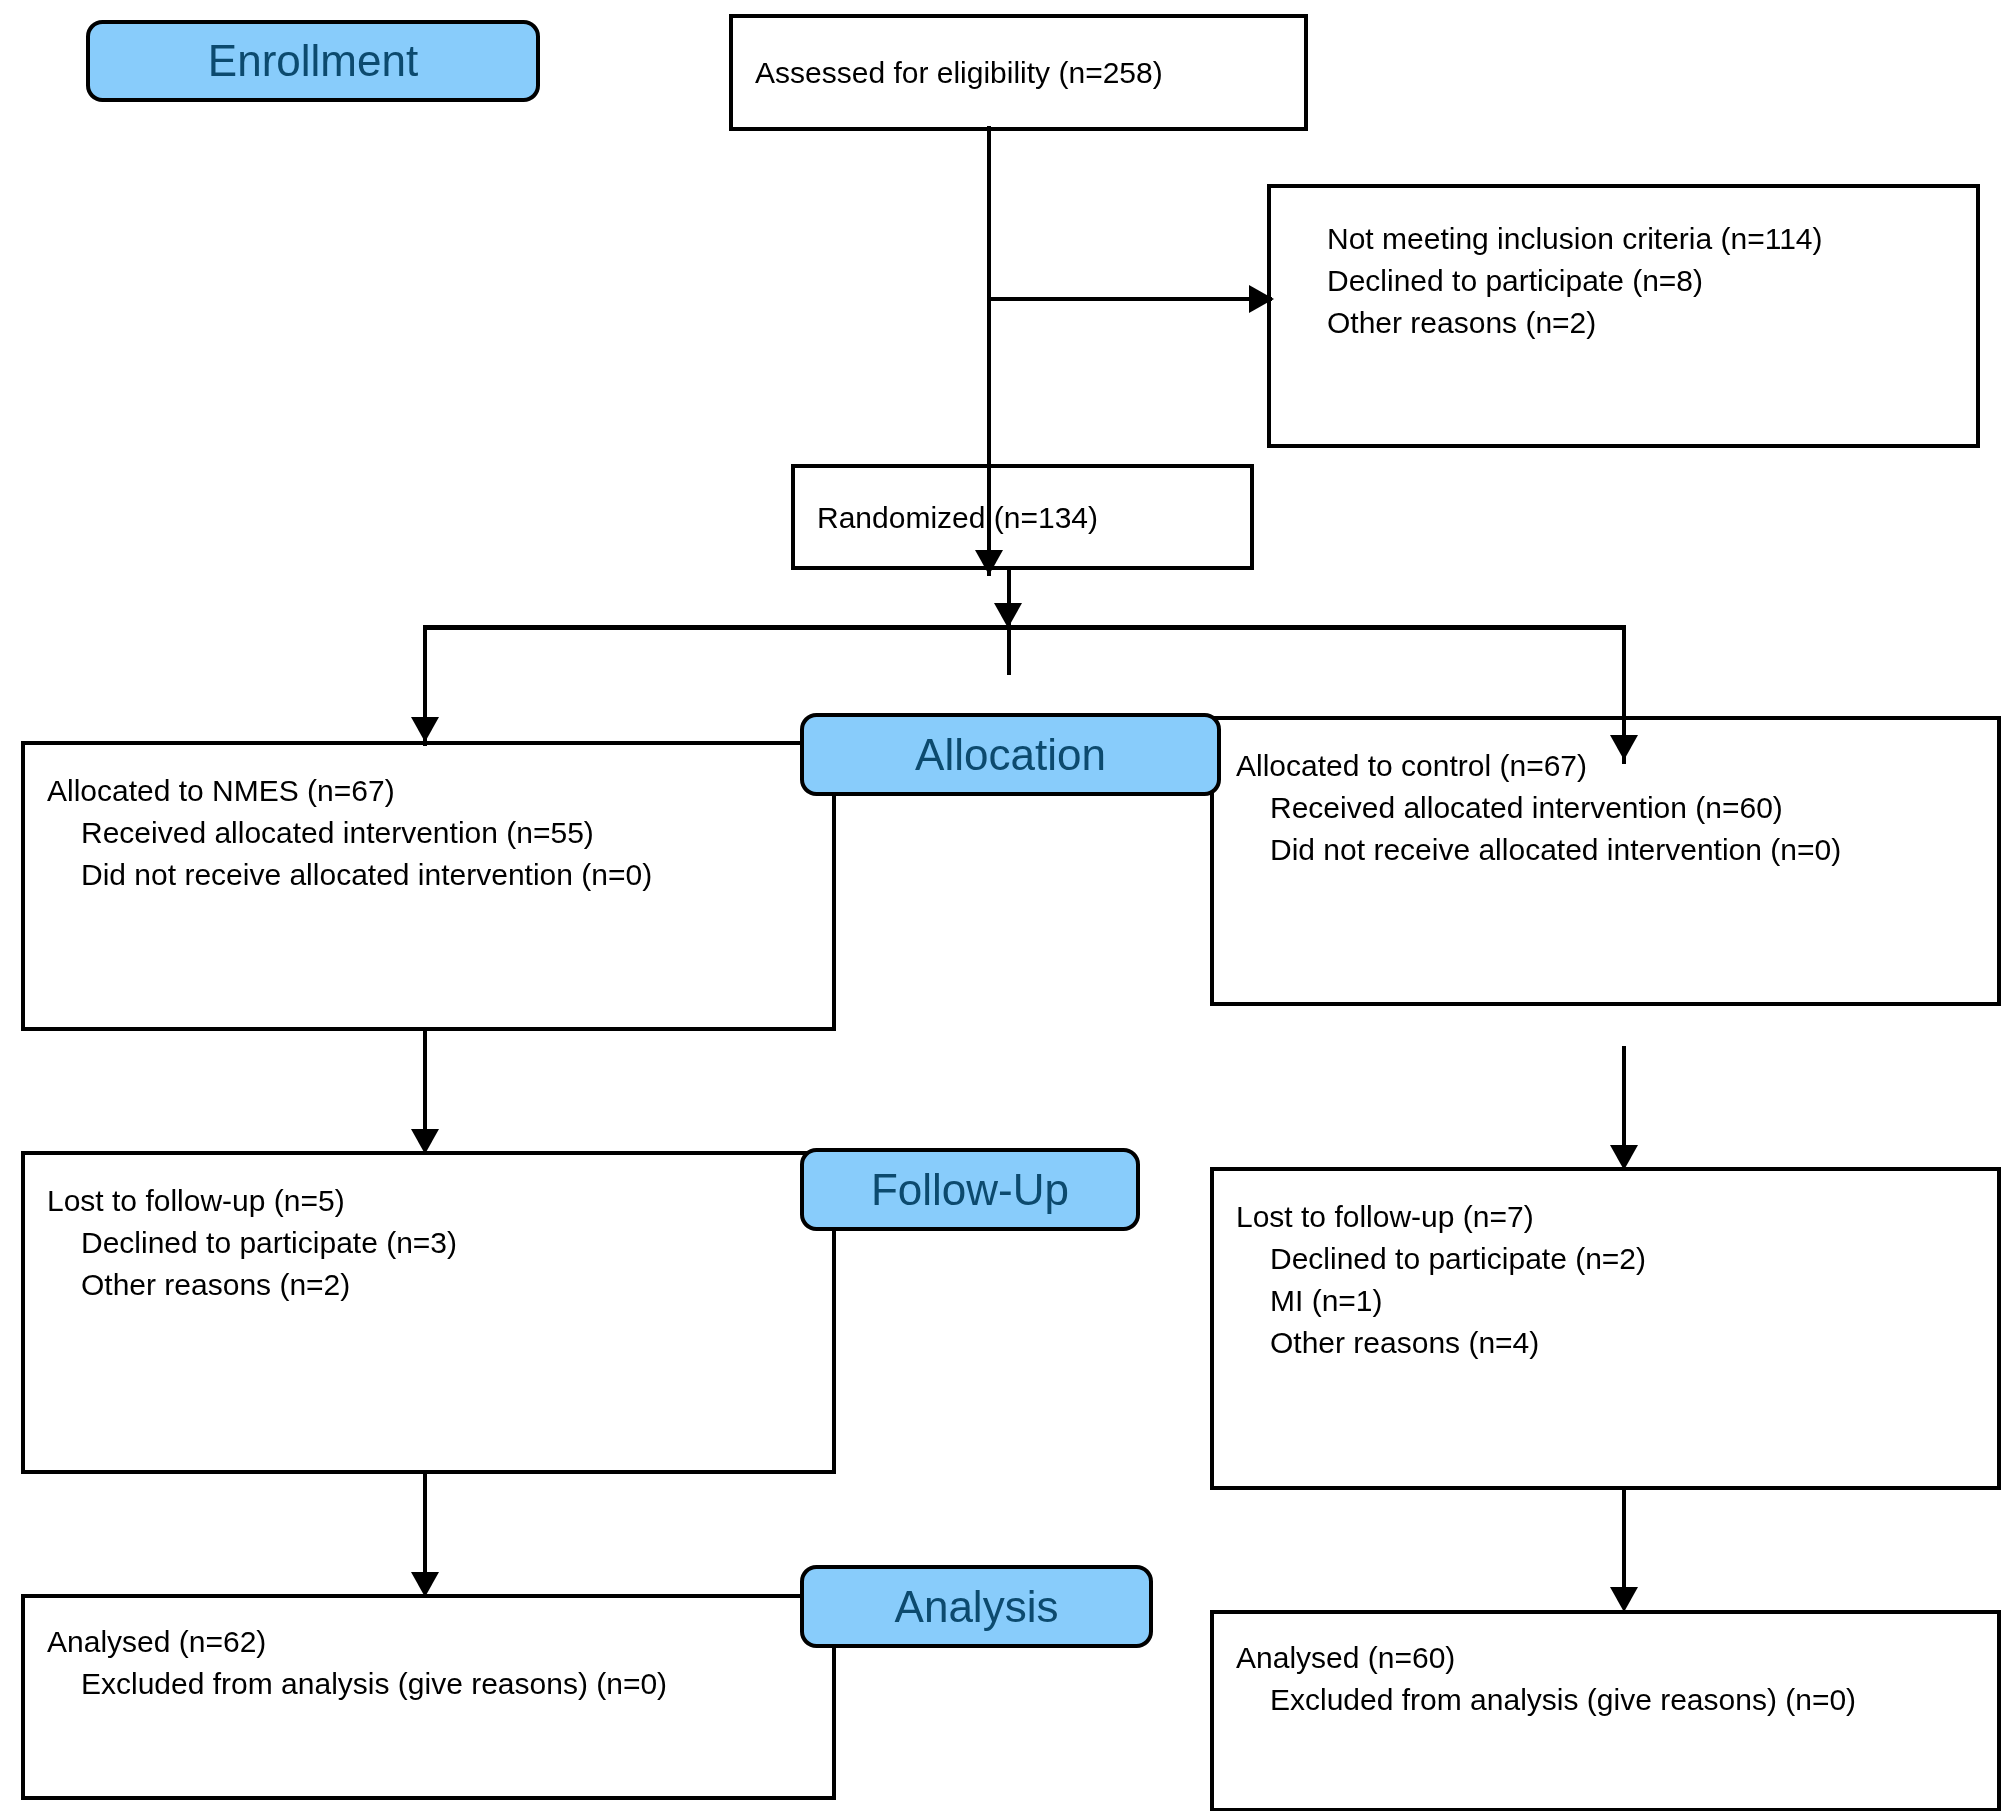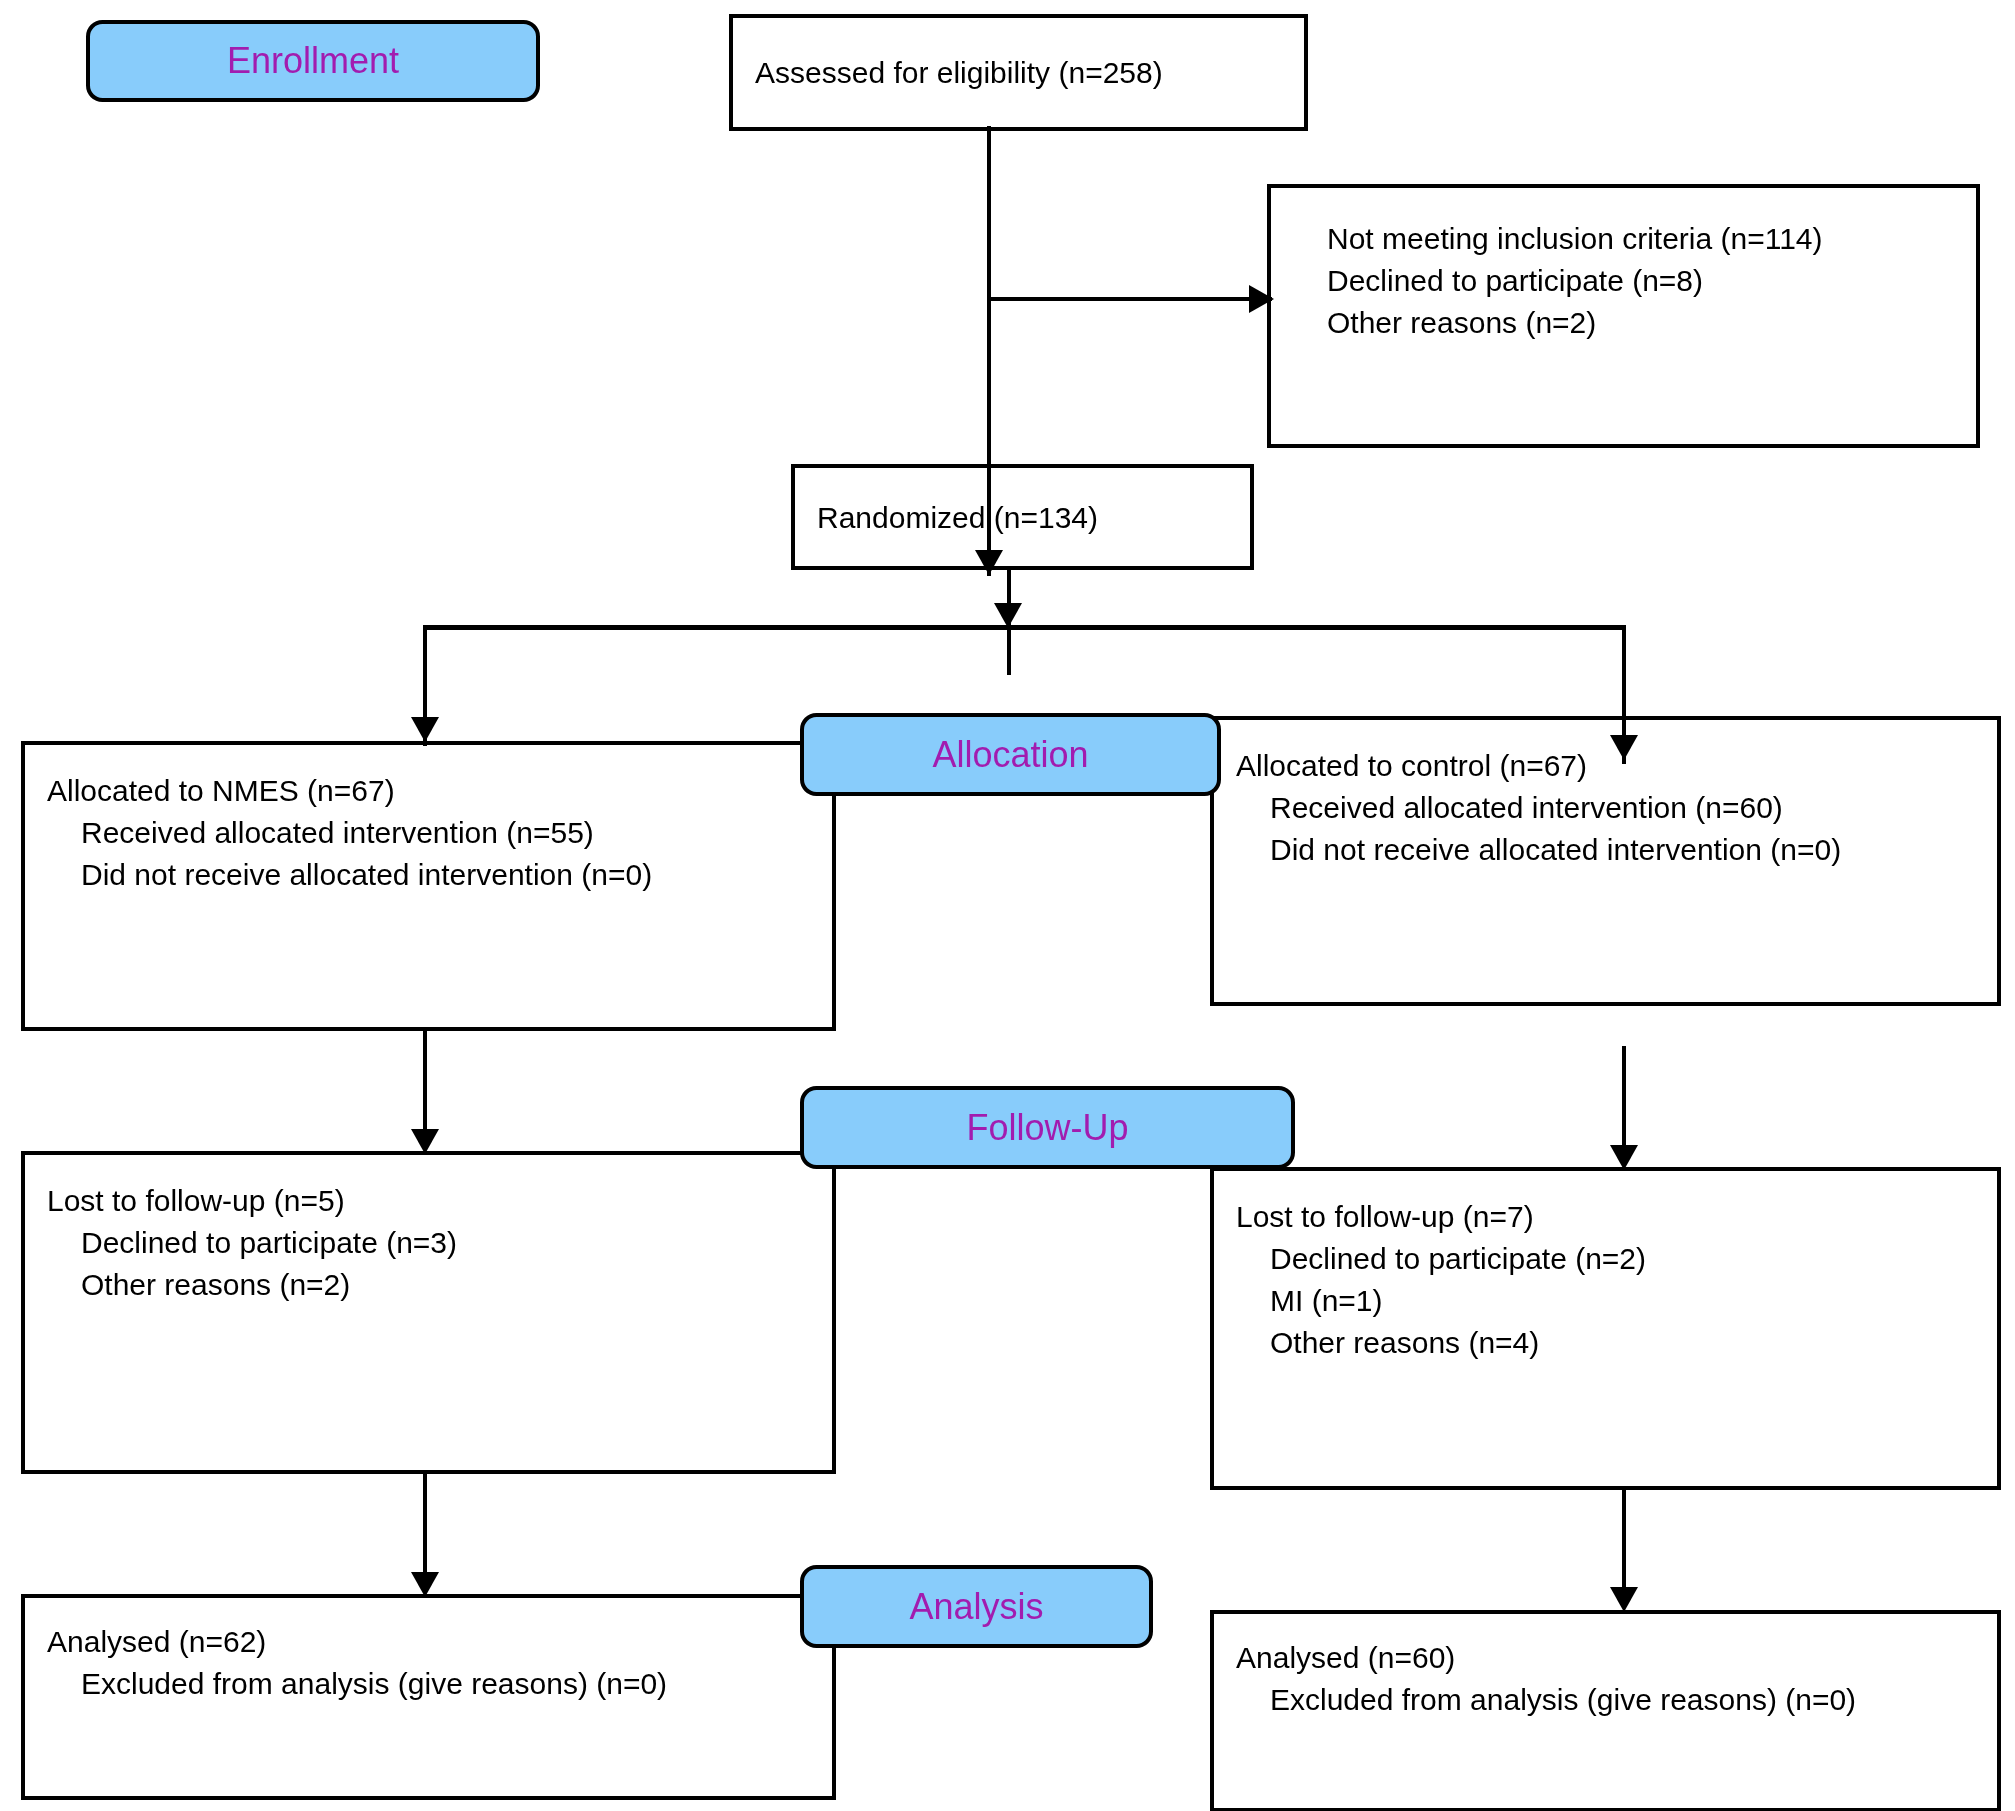--- a/index.html
+++ b/index.html
@@ -41,22 +41,22 @@
     box-sizing:border-box;
     background:#88ccfb;
     border:4.8px solid #000000;
     border-radius:16.4px;
     display:flex;
     align-items:center;
     justify-content:center;
     z-index:40;
   }
   .badge span{
-    color:#a21caf;
-    font-size:36px;
+    color:#0c4a6e;
+    font-size:44px;
     line-height:36px;
     font-weight:400;
     white-space:nowrap;
   }
 
   
   .conn{
     position:absolute;
     background:#000000;
     z-index:5;
@@ -87,21 +87,21 @@
 <div id="stage">
 
   <div class="badge" style="left:86px; top:20px; width:454px; height:82px;">
     <span>Enrollment</span>
   </div>
 
   <div class="badge" style="left:800px; top:713px; width:421px; height:83px;">
     <span>Allocation</span>
   </div>
 
-  <div class="badge" style="left:800px; top:1086px; width:495px; height:83px;">
+  <div class="badge" style="left:800px; top:1148px; width:340px; height:83px;">
     <span>Follow-Up</span>
   </div>
 
   <div class="badge" style="left:800px; top:1565px; width:353px; height:83px;">
     <span>Analysis</span>
   </div>
 
   <div class="conn vline" style="left:987px; top:126px; width:4.3px; height:450px;"></div>
 
   <div class="conn hline" style="left:987px; top:297px; width:285px; height:4.3px;"></div>

